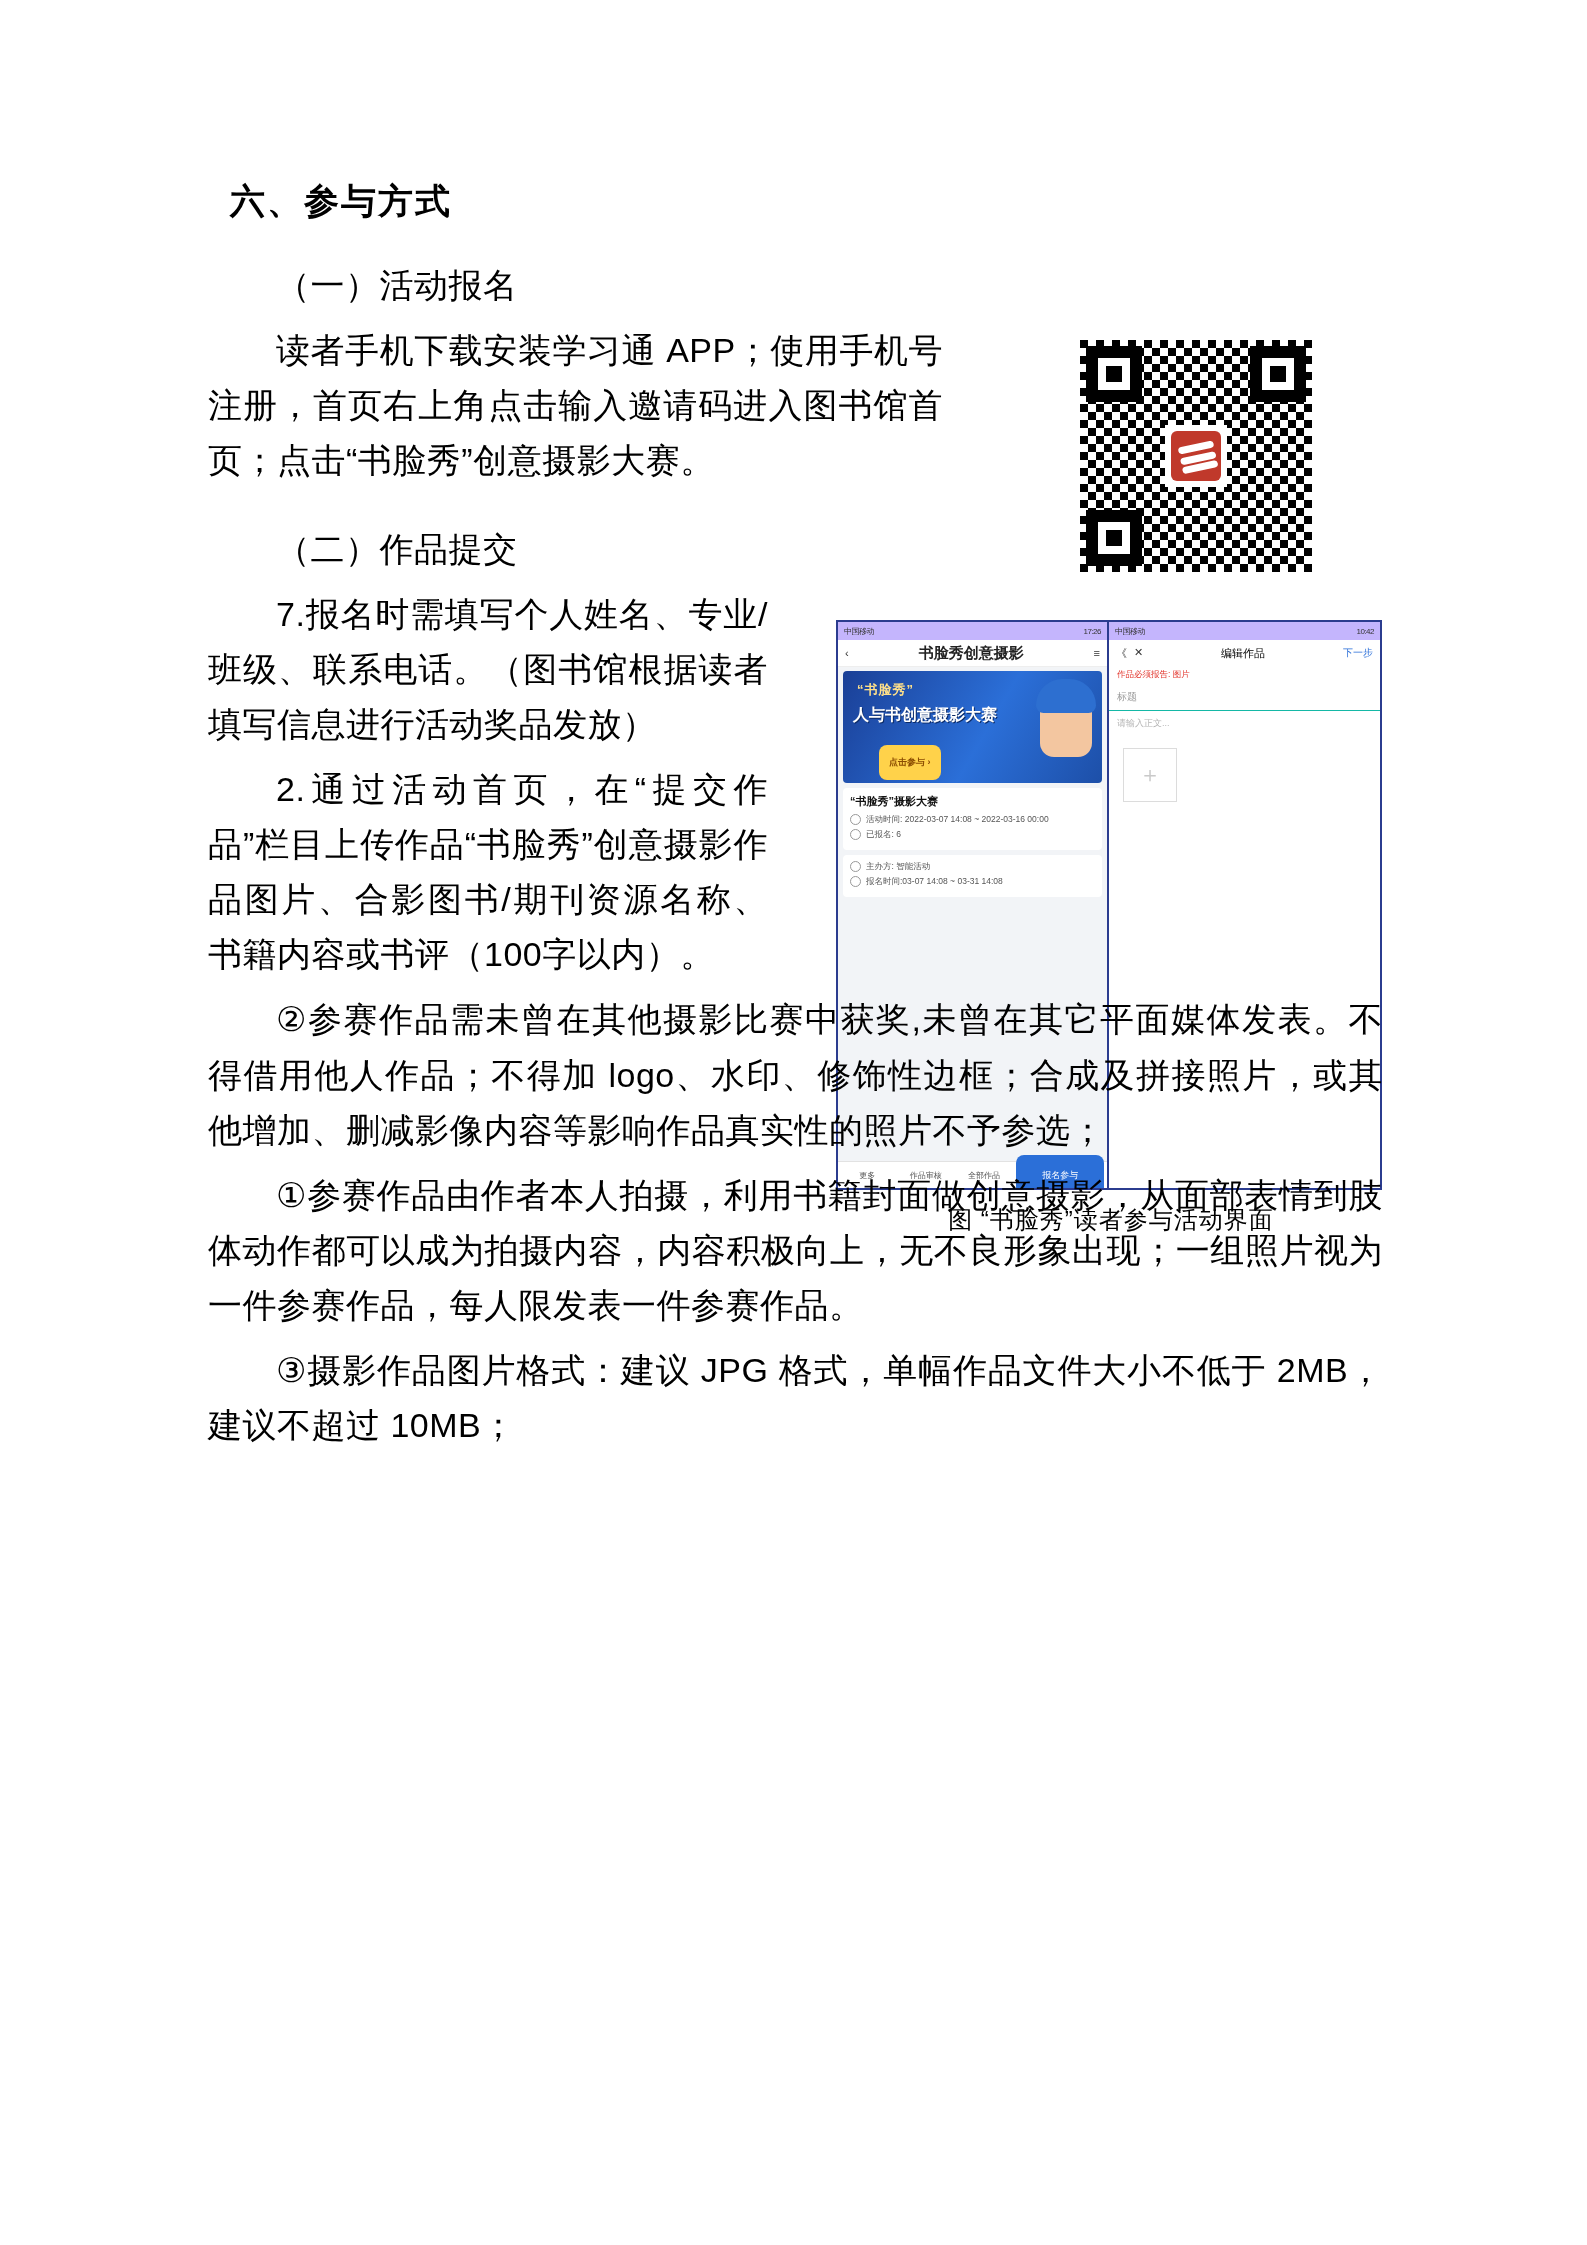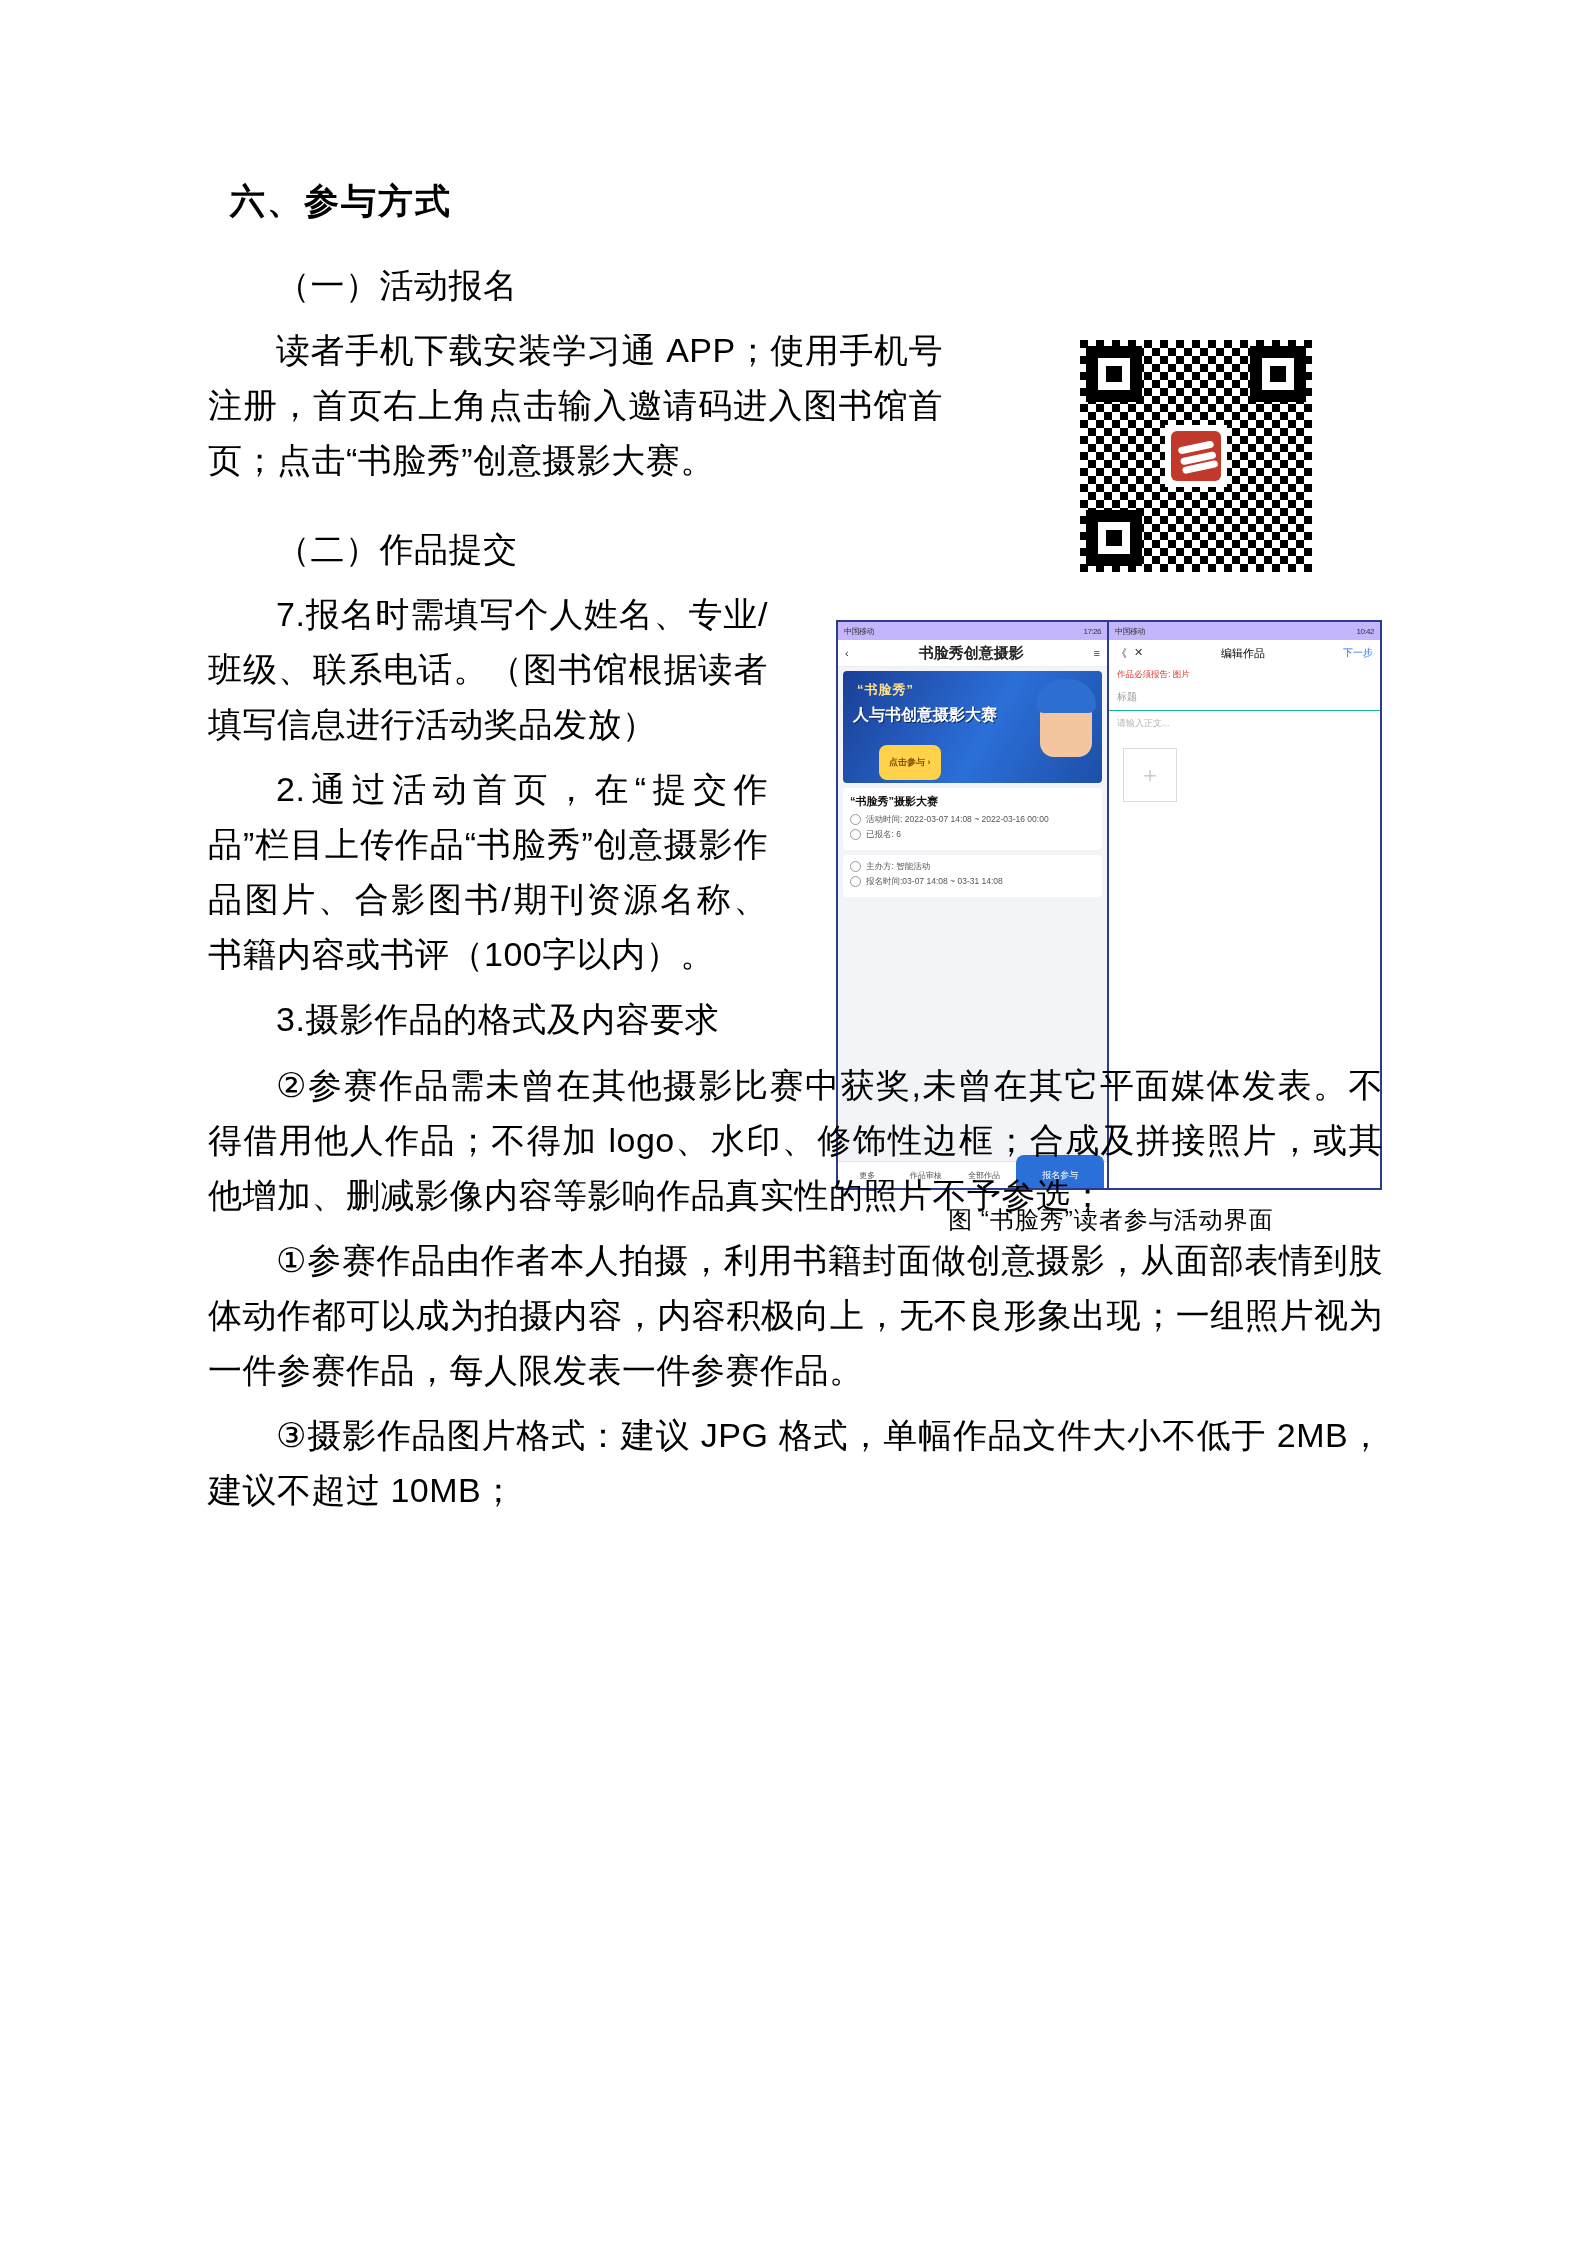--- a/index.html
+++ b/index.html
@@ -415,19 +415,18 @@
     <div class="figcaption">图 “书脸秀”读者参与活动界面</div>
   </div>
 
   <div class="content">
     <h2 class="h-section">六、参与方式</h2>
     <p class="para indent">（一）活动报名</p>
     <p class="para indent narrow">读者手机下载安装学习通 APP；使用手机号注册，首页右上角点击输入邀请码进入图书馆首页；点击“书脸秀”创意摄影大赛。</p>
     <p class="para indent" style="margin-top:34px;">（二）作品提交</p>
     <p class="para indent narrow2">7.报名时需填写个人姓名、专业/班级、联系电话。（图书馆根据读者填写信息进行活动奖品发放）</p>
     <p class="para indent narrow2">2.通过活动首页，在“提交作品”栏目上传作品“书脸秀”创意摄影作品图片、合影图书/期刊资源名称、书籍内容或书评（100字以内）。</p>
-    <p class="para indent">3.摄影作品的格式及内容要求</p>
     <p class="para indent">②参赛作品需未曾在其他摄影比赛中获奖,未曾在其它平面媒体发表。不得借用他人作品；不得加 logo、水印、修饰性边框；合成及拼接照片，或其他增加、删减影像内容等影响作品真实性的照片不予参选；</p>
     <p class="para indent">①参赛作品由作者本人拍摄，利用书籍封面做创意摄影，从面部表情到肢体动作都可以成为拍摄内容，内容积极向上，无不良形象出现；一组照片视为一件参赛作品，每人限发表一件参赛作品。</p>
     <p class="para indent">③摄影作品图片格式：建议 JPG 格式，单幅作品文件大小不低于 2MB，建议不超过 10MB；</p>
   </div>
 
 </div>
 
 </body></html>

